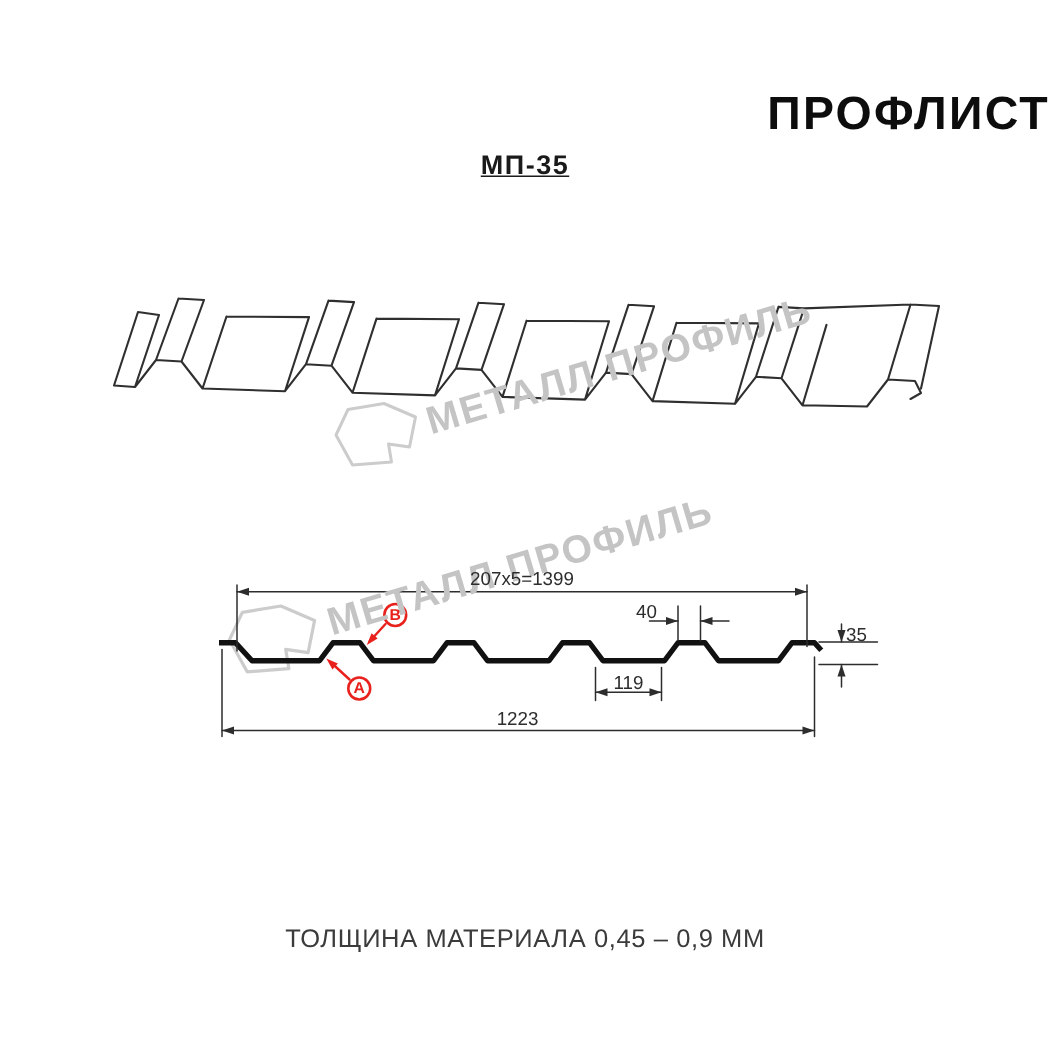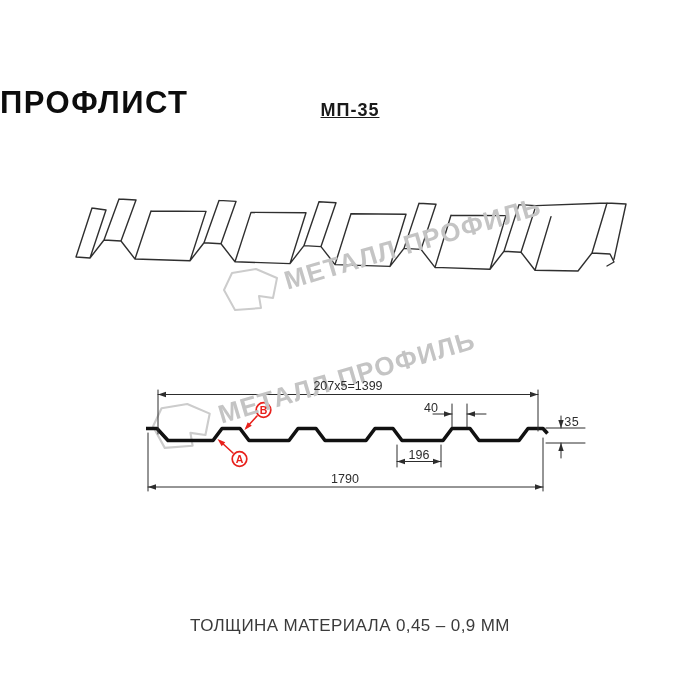--- a/index.html
+++ b/index.html
@@ -1,29 +1,29 @@
 <!DOCTYPE html>
 <html><head>
 <meta charset="utf-8">
 <style>
   html,body{margin:0;padding:0;background:#fff;}
   #stage{position:relative;width:700px;height:700px;background:#fff;overflow:hidden;
          font-family:"Liberation Sans","DejaVu Sans",sans-serif;}
   #draw{position:absolute;left:0;top:0;}
   .txt{position:absolute;white-space:nowrap;}
-  .title{left:0;top:58px;width:700px;text-align:left;font-size:31px;font-weight:800;
-         letter-spacing:1.5px;color:#0d0d0d;margin-top:27px;}
+  .title{left:0;top:58px;width:700px;text-align:right;font-size:31px;font-weight:800;
+         letter-spacing:1.5px;color:#0d0d0d;}
   .subtitle{left:0;top:100px;width:700px;text-align:center;font-size:18px;font-weight:700;
          letter-spacing:1px;color:#1a1a1a;text-decoration:underline;}
   .footer{left:0;top:616px;width:700px;text-align:center;font-size:17px;font-weight:500;
          letter-spacing:.4px;color:#3b3b3b;}
   .dim{font-size:12.5px;color:#2d2d2d;}
   .dim-1035{left:248px;top:379px;width:200px;text-align:center;}
   .dim-40{left:424px;top:401px;width:26px;text-align:left;}
-  .dim-35{left:564px;top:416px;width:26px;text-align:left;font-family:Liberation Mono, monospace;}
+  .dim-35{left:564px;top:416px;width:26px;text-align:left;}
   .dim-119{left:389px;top:448px;width:60px;text-align:center;}
   .dim-1076{left:314px;top:472px;width:62px;text-align:center;}
   .marker{font-size:10.5px;font-weight:700;color:#e8211c;text-align:center;line-height:13.5px;}
   .marker-b{left:256.5px;top:403.5px;width:14px;height:14px;}
   .marker-a{left:232.5px;top:452.5px;width:14px;height:14px;}
   .wm{font-size:26px;font-weight:800;letter-spacing:1.2px;color:#c4c4c4;
       transform-origin:0 50%;transform:rotate(-16.5deg);}
   .wm1{left:285px;top:266px;}
   .wm2{left:219px;top:400px;}
 </style>
@@ -74,20 +74,20 @@
 
   <span class="txt title">ПРОФЛИСТ</span>
   <span class="txt subtitle">МП-35</span>
 
   <span class="txt wm wm1">МЕТАЛЛ ПРОФИЛЬ</span>
   <span class="txt wm wm2">МЕТАЛЛ ПРОФИЛЬ</span>
 
   <span class="txt dim dim-1035">207x5=1399</span>
   <span class="txt dim dim-40">40</span>
   <span class="txt dim dim-35">35</span>
-  <span class="txt dim dim-119">196</span>
-  <span class="txt dim dim-1076">1790</span>
+  <span class="txt dim dim-119">119</span>
+  <span class="txt dim dim-1076">1223</span>
 
   <span class="txt marker marker-b">B</span>
   <span class="txt marker marker-a">A</span>
 
   <span class="txt footer">ТОЛЩИНА МАТЕРИАЛА 0,45 – 0,9 ММ</span>
 </div>
 
 </body></html>

